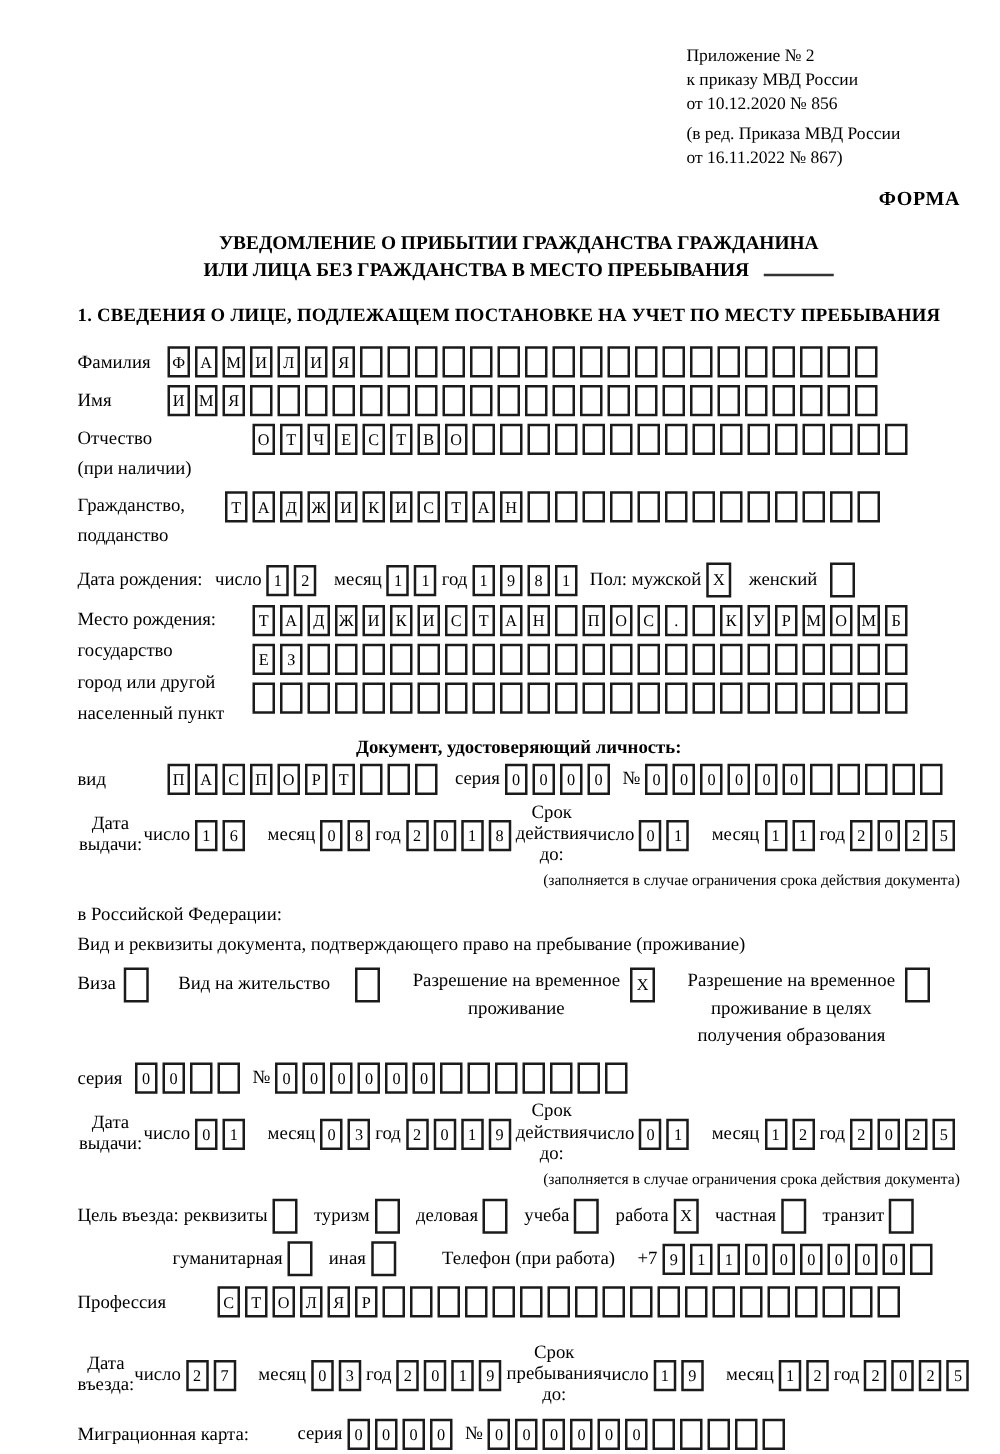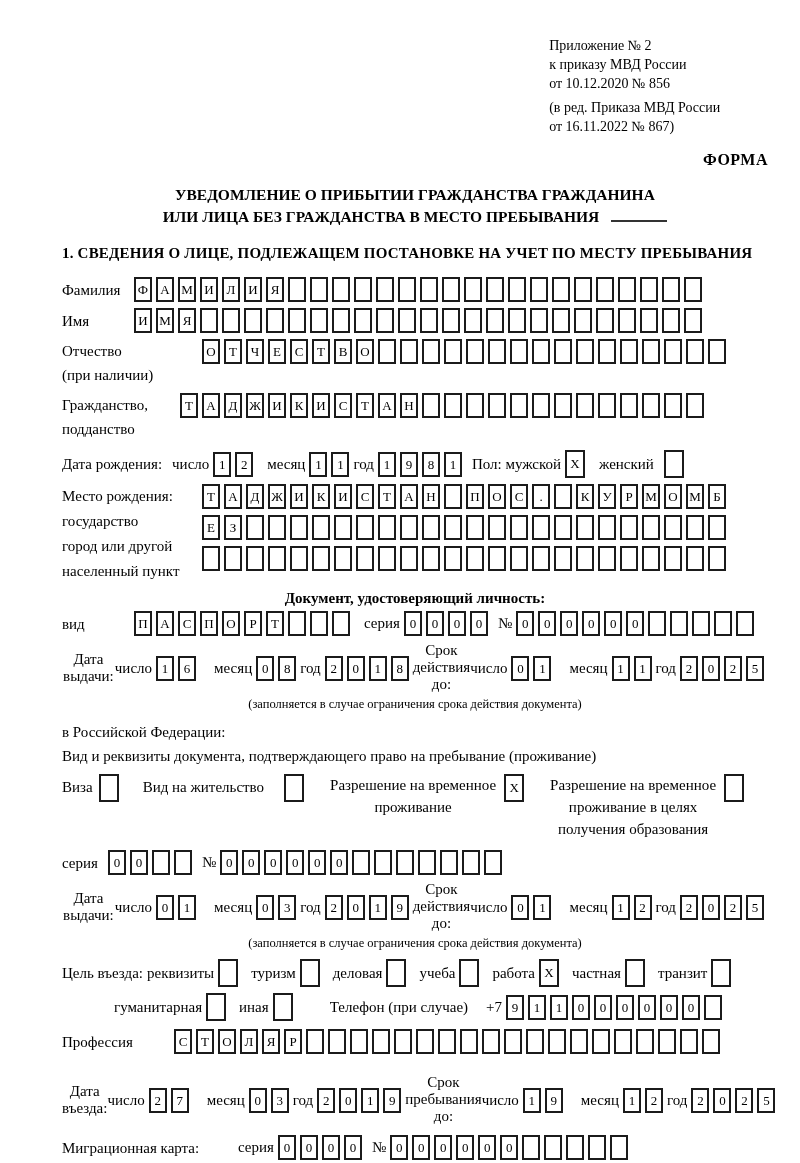--- a/index.html
+++ b/index.html
@@ -28,33 +28,33 @@
   .sub{font-size:15px;margin-right:4px;}
   .ml6{margin-left:6px;} .ml10{margin-left:10px;} .ml14{margin-left:14px;} .ml24{margin-left:24px;}
 
   
   .date-split{display:flex;margin-bottom:2px;}
   .date-col{display:flex;align-items:center;}
   .date-col.left{width:385px;}
   .date-col.right{flex:1;}
   .date-heading{text-align:center;font-size:15px;margin-bottom:2px;}
   .date-row{display:flex;align-items:center;white-space:nowrap;}
-  .note{font-size:12.5px;text-align:center;margin-top:2px;margin-bottom:8px;}
+  .note{font-size:12.5px;text-align:right;margin-top:2px;margin-bottom:8px;}
 
   
   .intro{font-size:15px;line-height:24px;}
   .opt-row{display:flex;align-items:flex-start;margin-top:6px;margin-bottom:10px;}
   .opt-label{font-size:15px;line-height:26px;margin-right:6px;}
   .opt-multi{font-size:15px;line-height:22px;text-align:center;margin:0 8px;}
   .opt-box{margin-right:14px;}
 
   
   .purpose .opt-label{margin-right:4px;line-height:26px;}
   .purpose .cells{margin-right:9px;}
-  .indent52{margin-left:52px;}
+  .indent52{margin-left:76px;}
 
   
   .multiblock{display:flex;align-items:flex-start;margin-bottom:6px;}
   .multiblock .labels{flex:none;font-size:15px;line-height:25px;}
   .multiblock .grid .cells{display:flex;margin-bottom:6px;}
 </style>
 </head>
 <body>
 
 <div class="page">
@@ -548,21 +548,21 @@
 
   <div class="row purpose">
     <span class="opt-label indent52">гуманитарная</span>
     <span class="cells">
         <span class="cell big"></span>
       </span>
     <span class="opt-label">иная</span>
     <span class="cells">
         <span class="cell big"></span>
       </span>
-    <span class="opt-label ml24">Телефон (при случае)</span>
+    <span class="opt-label ml24">Телефон (при работа)</span>
     <span class="sub ml14">+7</span>
     <span class="cells">
         <span class="cell">9</span>
         <span class="cell">1</span>
         <span class="cell">1</span>
         <span class="cell">0</span>
         <span class="cell">0</span>
         <span class="cell">0</span>
         <span class="cell">0</span>
         <span class="cell">0</span>

